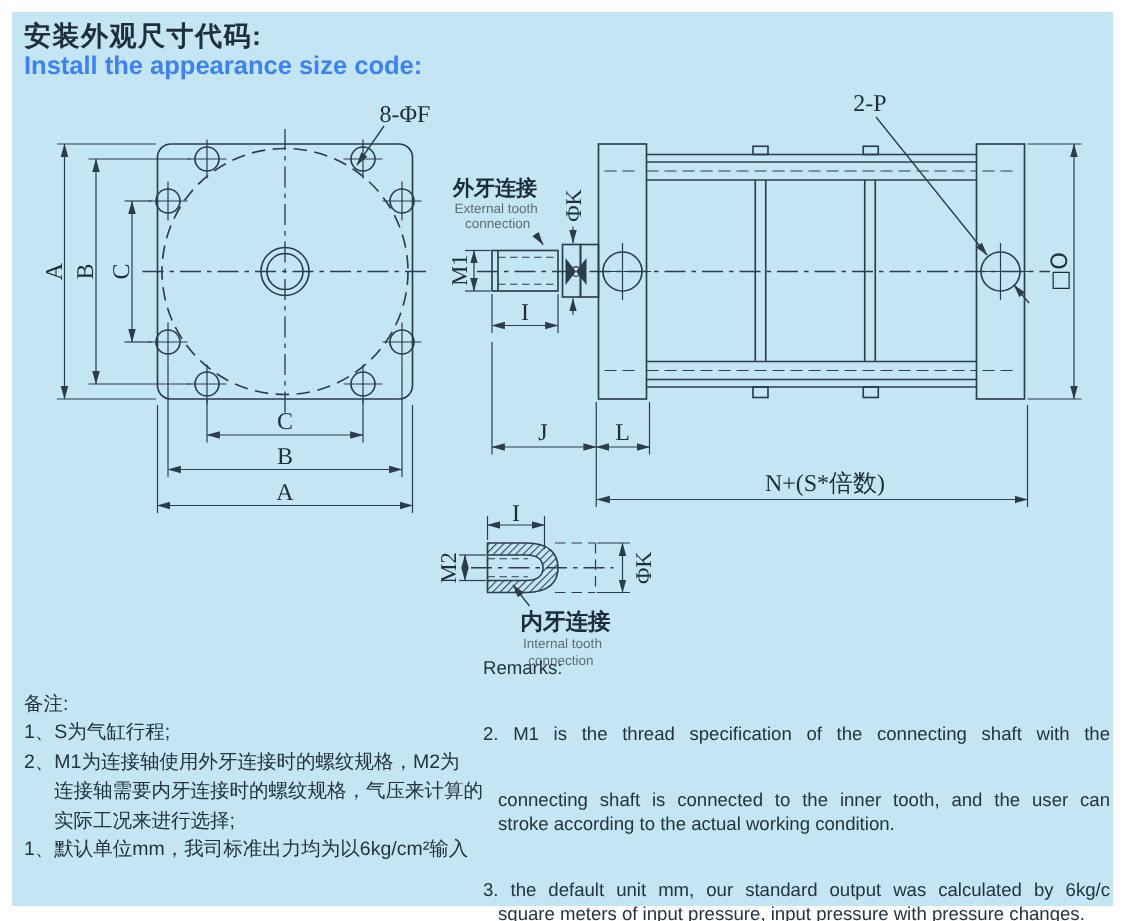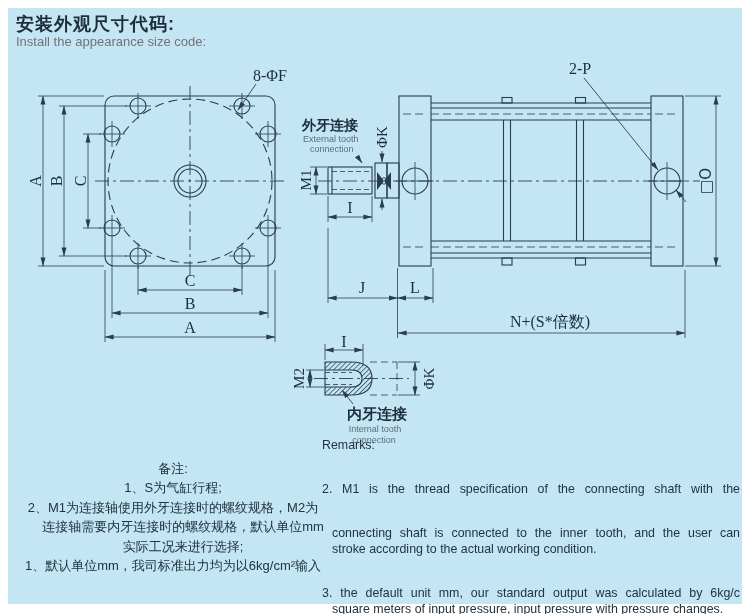--- a/index.html
+++ b/index.html
@@ -1,31 +1,31 @@
 <!DOCTYPE html>
 <html><head>
 <meta charset="utf-8">
 <style>
   html,body{margin:0;padding:0;background:#ffffff;}
   #stage{position:relative;width:750px;height:614px;background:#ffffff;overflow:hidden;
          font-family:"Liberation Sans",sans-serif;}
   #panel{position:absolute;left:8px;top:8px;width:734px;height:596px;background:#c3e5f4;}
   #draw{position:absolute;left:0;top:0;}
   .title-zh{position:absolute;left:16px;top:12px;font-size:18px;font-weight:600;color:#1e2e3c;letter-spacing:1px;}
-  .title-en{position:absolute;left:16px;top:34px;font-size:13px;font-weight:400;color:#737373;}
+  .title-en{position:absolute;left:16px;top:34px;font-size:17px;font-weight:700;color:#3b82f6;}
   
   text{fill:#1d2d3b;}
   .cad{font-family:"Liberation Serif","DejaVu Serif",serif;font-size:16px;}
   .cad-s{font-family:"Liberation Serif","DejaVu Serif",serif;font-size:15px;}
   .zh-label{font-family:"DejaVu Sans","Liberation Sans",sans-serif;font-size:14px;font-weight:700;}
   .en-cap{font-family:"Liberation Sans",sans-serif;font-size:9px;fill:#5d6e78;}
   .sq{font-family:"DejaVu Sans",sans-serif;font-size:15px;}
   
   .remarks-zh{position:absolute;left:16px;top:459px;width:314px;font-size:13px;line-height:19.4px;
-              color:#23333f;font-weight:500;text-align:center;}
+              color:#23333f;font-weight:500;}
   .remarks-en{position:absolute;left:322px;top:437px;width:418px;font-size:12.4px;line-height:16.1px;
               color:#23333f;}
   .remarks-zh div,.remarks-en div{white-space:normal;}
   .ind-zh{padding-left:20px;}
   .ind-en{padding-left:10px;}
   .j{text-align:justify;text-align-last:justify;margin-top:28px;}
 </style>
 </head>
 <body>
 
@@ -298,21 +298,21 @@
     <text class="cad-s" text-anchor="middle" transform="rotate(-90 429 378.5)" x="429" y="383.5">ΦK</text>
     <text class="zh-label" x="347" y="419" style="font-size:15px">内牙连接</text>
     <text class="en-cap" text-anchor="middle" x="375" y="432">Internal tooth</text>
     <text class="en-cap" text-anchor="middle" x="374" y="443">connection</text>
   </svg>
 
   <div class="remarks-zh">
     <div>备注:</div>
     <div>1、S为气缸行程;</div>
     <div>2、M1为连接轴使用外牙连接时的螺纹规格，M2为</div>
-    <div class="ind-zh">连接轴需要内牙连接时的螺纹规格，默认单位mm</div>
+    <div class="ind-zh">连接轴需要内牙连接时的螺纹规格，气压来计算的</div>
     <div class="ind-zh">实际工况来进行选择;</div>
     <div>1、默认单位mm，我司标准出力均为以6kg/cm²输入</div>
   </div>
 
   <div class="remarks-en">
     <div>Remarks:</div>
     <div class="j">2. M1 is the thread specification of the connecting shaft with the</div>
     <div class="j ind-en">connecting shaft is connected to the inner tooth, and the user can</div>
     <div class="ind-en">stroke according to the actual working condition.</div>
     <div class="j">3. the default unit mm, our standard output was calculated by 6kg/c</div>

